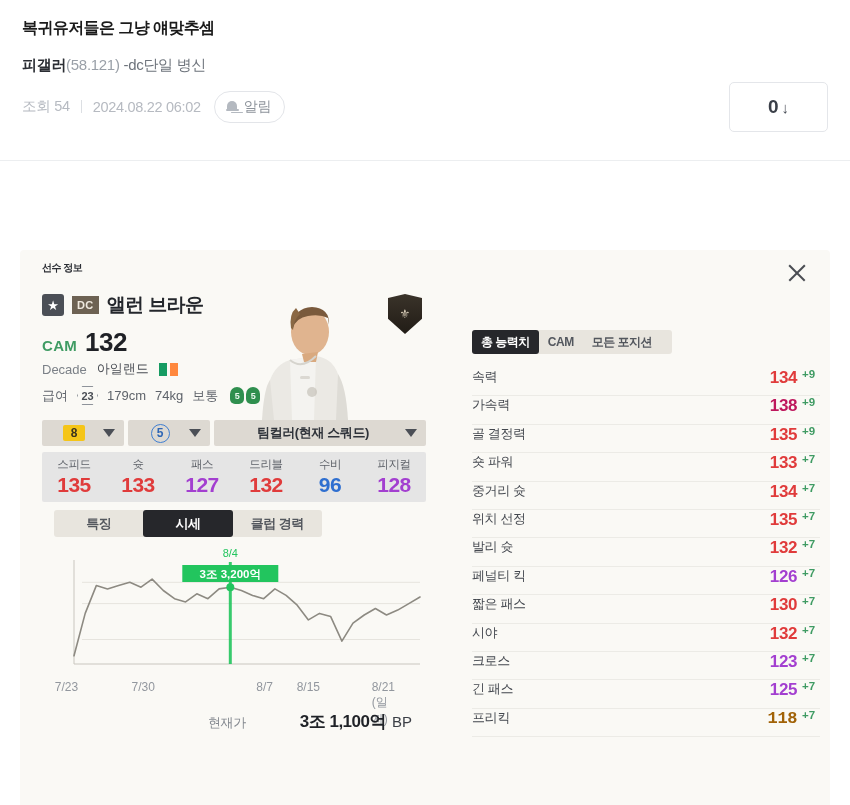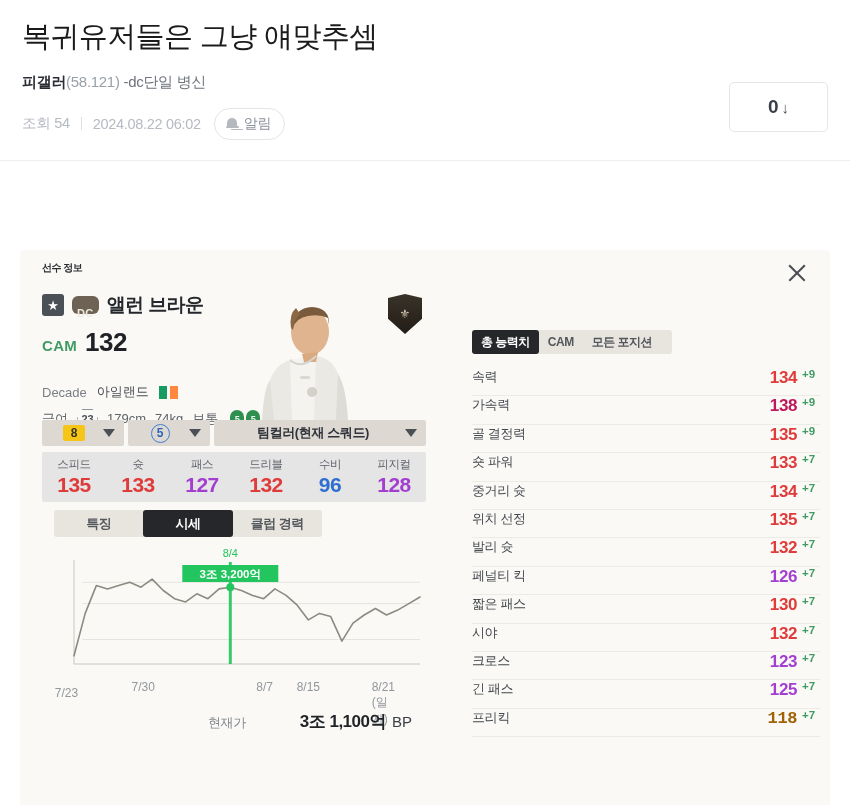--- a/index.html
+++ b/index.html
@@ -8,21 +8,21 @@
     width: 850px; height: 805px;
     background: #ffffff;
     font-family: "Liberation Sans", "DejaVu Sans", sans-serif;
     overflow: hidden;
   }
   .page { position: relative; width: 850px; height: 805px; background: #fff; }
 
   
   .post-header { padding: 18px 22px 0 22px; position: relative; }
   .post-title {
-    font-size: 29px; font-weight: 400; color: #1b1b1b;
+    font-size: 16px; font-weight: 700; color: #1b1b1b;
     letter-spacing: -0.6px; line-height: 1.3;
   }
   .post-meta-author {
     margin-top: 17px; font-size: 15px; color: #888e96;
     letter-spacing: -0.3px;
   }
   .post-meta-author .nick { color: #2a2d33; font-weight: 700; }
   .post-meta-author .ip { color: #9aa0a8; font-weight: 400; }
   .post-meta-author .tail { color: #6e747c; font-weight: 400; }
 
@@ -92,34 +92,34 @@
   
   .left-col { position: absolute; left: 22px; top: 42px; width: 384px; }
 
   .name-row { display: flex; align-items: center; gap: 8px; }
   .star-badge {
     width: 22px; height: 22px; background: #4b4f56; border-radius: 3px;
     display: flex; align-items: center; justify-content: center;
     color: #fff; font-size: 13px; line-height: 1;
   }
   .dc-badge {
-    height: 18px; padding: 8px 5px; background: #6d6253; border-radius: 6px;
+    height: 18px; padding: 0 5px; background: #6d6253; border-radius: 0;
     color: #efe9df; font-size: 11px; font-weight: 700; line-height: 18px;
     letter-spacing: 0.4px;
   }
   .player-name {
     font-size: 19px; font-weight: 700; color: #24272c; letter-spacing: -0.6px;
   }
 
   .pos-row { margin-top: 9px; display: flex; align-items: baseline; gap: 8px; }
   .pos-label { font-size: 15px; font-weight: 700; color: #3f9b63; letter-spacing: 0.3px; }
   .ovr-value { font-size: 26px; font-weight: 700; color: #1f2126; letter-spacing: -0.5px; }
 
   .attr-line1 {
-    margin-top: 25px; display: flex; align-items: center; gap: 10px;
+    margin-top: 2px; display: flex; align-items: center; gap: 10px;
     font-size: 13px; color: #6e737a;
   }
   .decade-txt { color: #7b8087; }
   .nation-txt { color: #4a4e55; }
   .flag { display: inline-flex; gap: 3px; }
   .flag i { display: block; width: 8px; height: 13px; }
   .flag .g { background: #169b62; }
   .flag .o { background: #ff883e; }
 
   .attr-line2 {
@@ -468,21 +468,21 @@
             <span class="stat-name">프리킥</span>
             <span class="stat-val" style="color: #a16207; font-family: Liberation Mono, monospace;">118</span>
             <span class="stat-plus">+7</span>
           </div>
         </div>
     </div>
 
   </div>
 
   <div class="chart-xlabels" id="chart-xlabels">
-      <span style="left: 10%; transform: translateX(-50%); margin-top: 6px;">7/23</span>
+      <span style="left: 10%; transform: translateX(-50%);">7/23</span>
       <span style="left: 30%; transform: translateX(-50%);">7/30</span>
       <span style="left: 52%; transform: translateX(-50%); margin-left: 37px;">8/7</span>
       <span style="left: 73%; transform: translateX(-50%);">8/15</span>
       <span style="left: 93%; transform: translateX(-50%);">8/21 (일자)</span>
     </div>
 
   <div class="current-price-row">
     <span class="cp-label">현재가</span>
     <span class="cp-value">3조 1,100억</span>
     <span class="cp-unit">BP</span>

